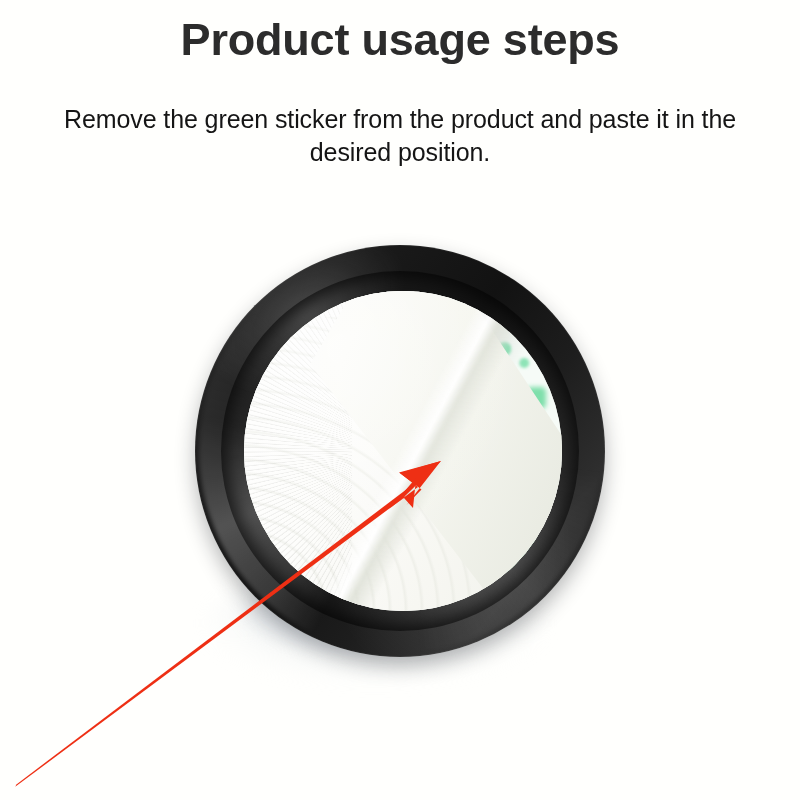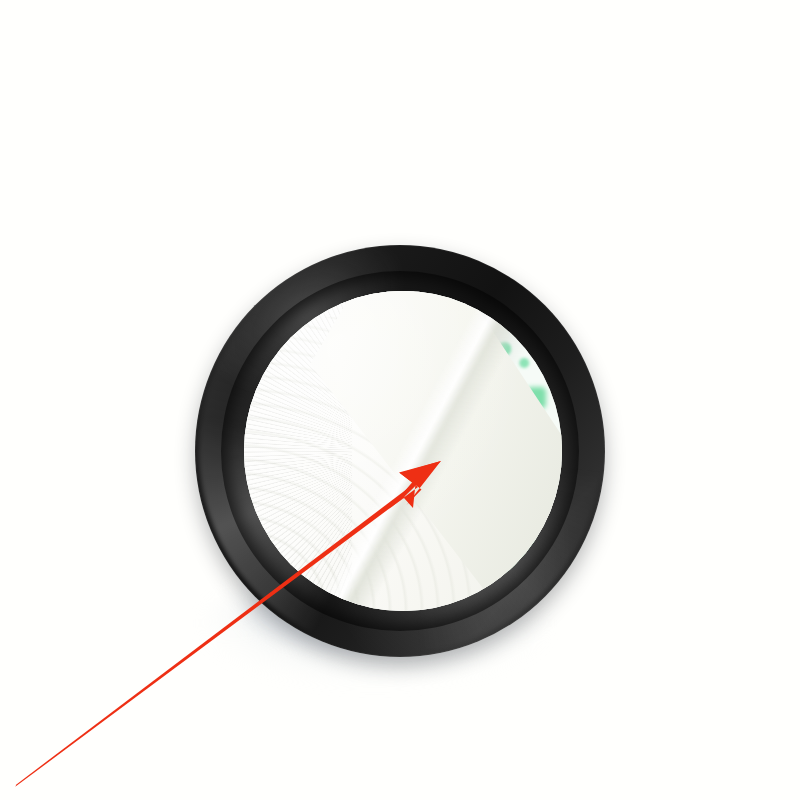--- a/index.html
+++ b/index.html
@@ -153,21 +153,23 @@
   }
 
   
   #arrow{position:absolute;left:0;top:0;width:800px;height:800px;pointer-events:none;}
 </style>
 </head>
 <body>
 
 <div id="stage">
 
-
+  <div class="title">Product usage steps</div>
+
+  <div class="subtitle">Remove the green sticker from the product and paste it in the desired position.</div>
 
   <div id="photo">
 
     <div class="reflection"></div>
     <div class="reflection2"></div>
 
     <div class="disc">
       <div class="ring-sheen"></div>
       <div class="ring-sheen2"></div>
       <div class="ring-inner-shade"></div>

